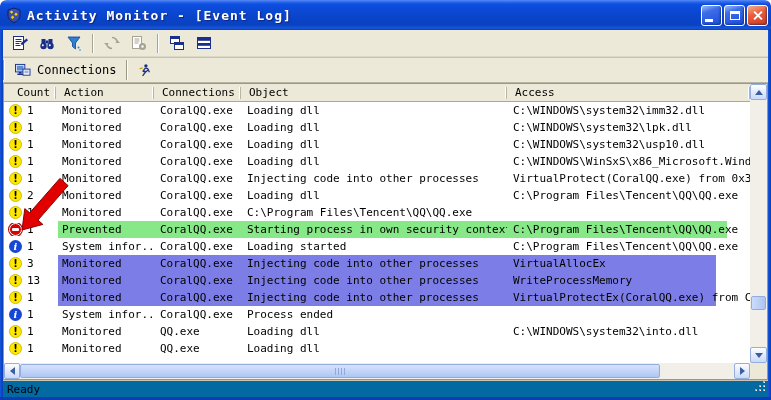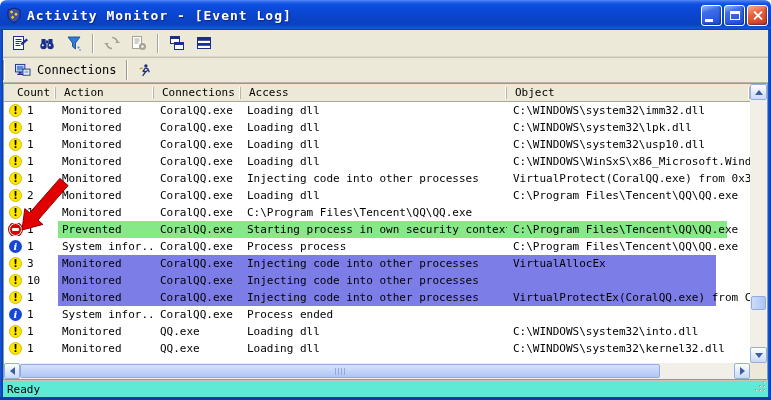--- a/index.html
+++ b/index.html
@@ -76,21 +76,21 @@
   .hs-right{width:16px;height:16px;margin-left:auto;}
   .hs-thumb{position:absolute;left:16px;top:1px;width:640px;height:14px;background:linear-gradient(180deg,#D7E2FB,#AEC6F4);
     border:1px solid #93ACE0;border-radius:2px;display:flex;align-items:center;justify-content:center;}
   .hs-grip{width:10px;height:7px;background:repeating-linear-gradient(90deg,#8FA8DE 0 1px,transparent 1px 3px);}
   .arr{width:0;height:0;margin:auto;}
   .arr.up{border-left:4px solid transparent;border-right:4px solid transparent;border-bottom:5px solid #3C5E9C;}
   .arr.down{border-left:4px solid transparent;border-right:4px solid transparent;border-top:5px solid #3C5E9C;}
   .arr.left{border-top:4px solid transparent;border-bottom:4px solid transparent;border-right:5px solid #3C5E9C;}
   .arr.right{border-top:4px solid transparent;border-bottom:4px solid transparent;border-left:5px solid #3C5E9C;}
   
-  .statusbar{position:absolute;left:3px;top:380px;width:765px;height:17px;background:#5eead4;
+  .statusbar{position:absolute;left:3px;top:380px;width:765px;height:17px;background:#0369a1;
     border-top:1px solid #C9C5B2;display:flex;align-items:center;padding-left:4px;}
   .grip{position:absolute;right:1px;bottom:1px;}
   
   .annotation{position:absolute;left:16px;top:176px;z-index:6;pointer-events:none;}
 </style>
 </head>
 <body>
 
 <div class="window">
 
@@ -228,24 +228,24 @@
         <div class="hcell">
           <span>Count</span>
         </div>
         <div class="hcell">
           <span>Action</span>
         </div>
         <div class="hcell">
           <span>Connections</span>
         </div>
         <div class="hcell">
+          <span>Object</span>
+        </div>
+        <div class="hcell">
           <span>Access</span>
-        </div>
-        <div class="hcell">
-          <span>Object</span>
         </div>
       </div>
     <div class="grid-body" id="grid-body">
         <div class="grid-row">
           <div class="cell count-cell">
             <span class="ric warning" style="background: rgb(255, 232, 0);">!</span>
             <span class="count-num">1</span>
           </div>
           <div class="cell action">Monitored</div>
           <div class="cell application">CoralQQ.exe</div>
@@ -324,43 +324,44 @@
           <div class="cell access">Starting process in own security context</div>
           <div class="cell object">C:\Program Files\Tencent\QQ\QQ.exe</div>
         </div>
         <div class="grid-row">
           <div class="cell count-cell">
             <span class="ric info" style="background: rgb(23, 71, 214);">i</span>
             <span class="count-num">1</span>
           </div>
           <div class="cell action">System infor...</div>
           <div class="cell application">CoralQQ.exe</div>
-          <div class="cell access">Process process</div>
+          <div class="cell access">Loading started</div>
           <div class="cell object">C:\Program Files\Tencent\QQ\QQ.exe</div>
         </div>
         <div class="grid-row">
           <div class="hl" style="background: rgb(125, 125, 232); width: 658px;"></div>
           <div class="cell count-cell">
             <span class="ric warning" style="background: rgb(255, 232, 0);">!</span>
             <span class="count-num">3</span>
           </div>
           <div class="cell action">Monitored</div>
           <div class="cell application">CoralQQ.exe</div>
           <div class="cell access">Injecting code into other processes</div>
           <div class="cell object">VirtualAllocEx</div>
         </div>
         <div class="grid-row">
           <div class="hl" style="background: rgb(125, 125, 232); width: 658px;"></div>
           <div class="cell count-cell">
             <span class="ric warning" style="background: rgb(255, 232, 0);">!</span>
-            <span class="count-num">10</span>
+            <span class="count-num">13</span>
           </div>
           <div class="cell action">Monitored</div>
           <div class="cell application">CoralQQ.exe</div>
           <div class="cell access">Injecting code into other processes</div>
+          <div class="cell object">WriteProcessMemory</div>
         </div>
         <div class="grid-row">
           <div class="hl" style="background: rgb(125, 125, 232); width: 658px;"></div>
           <div class="cell count-cell">
             <span class="ric warning" style="background: rgb(255, 232, 0);">!</span>
             <span class="count-num">1</span>
           </div>
           <div class="cell action">Monitored</div>
           <div class="cell application">CoralQQ.exe</div>
           <div class="cell access">Injecting code into other processes</div>
@@ -387,21 +388,20 @@
           <div class="cell object">C:\WINDOWS\system32\into.dll</div>
         </div>
         <div class="grid-row">
           <div class="cell count-cell">
             <span class="ric warning" style="background: rgb(255, 232, 0);">!</span>
             <span class="count-num">1</span>
           </div>
           <div class="cell action">Monitored</div>
           <div class="cell application">QQ.exe</div>
           <div class="cell access">Loading dll</div>
-          <div class="cell object">C:\WINDOWS\system32\kernel32.dll</div>
         </div>
       </div>
 
     <div class="vscroll">
       <div class="sbtn vs-up">
           <span class="arr up"></span>
         </div>
       <div class="vs-thumb"></div>
       <div class="sbtn vs-down">
           <span class="arr down"></span>

